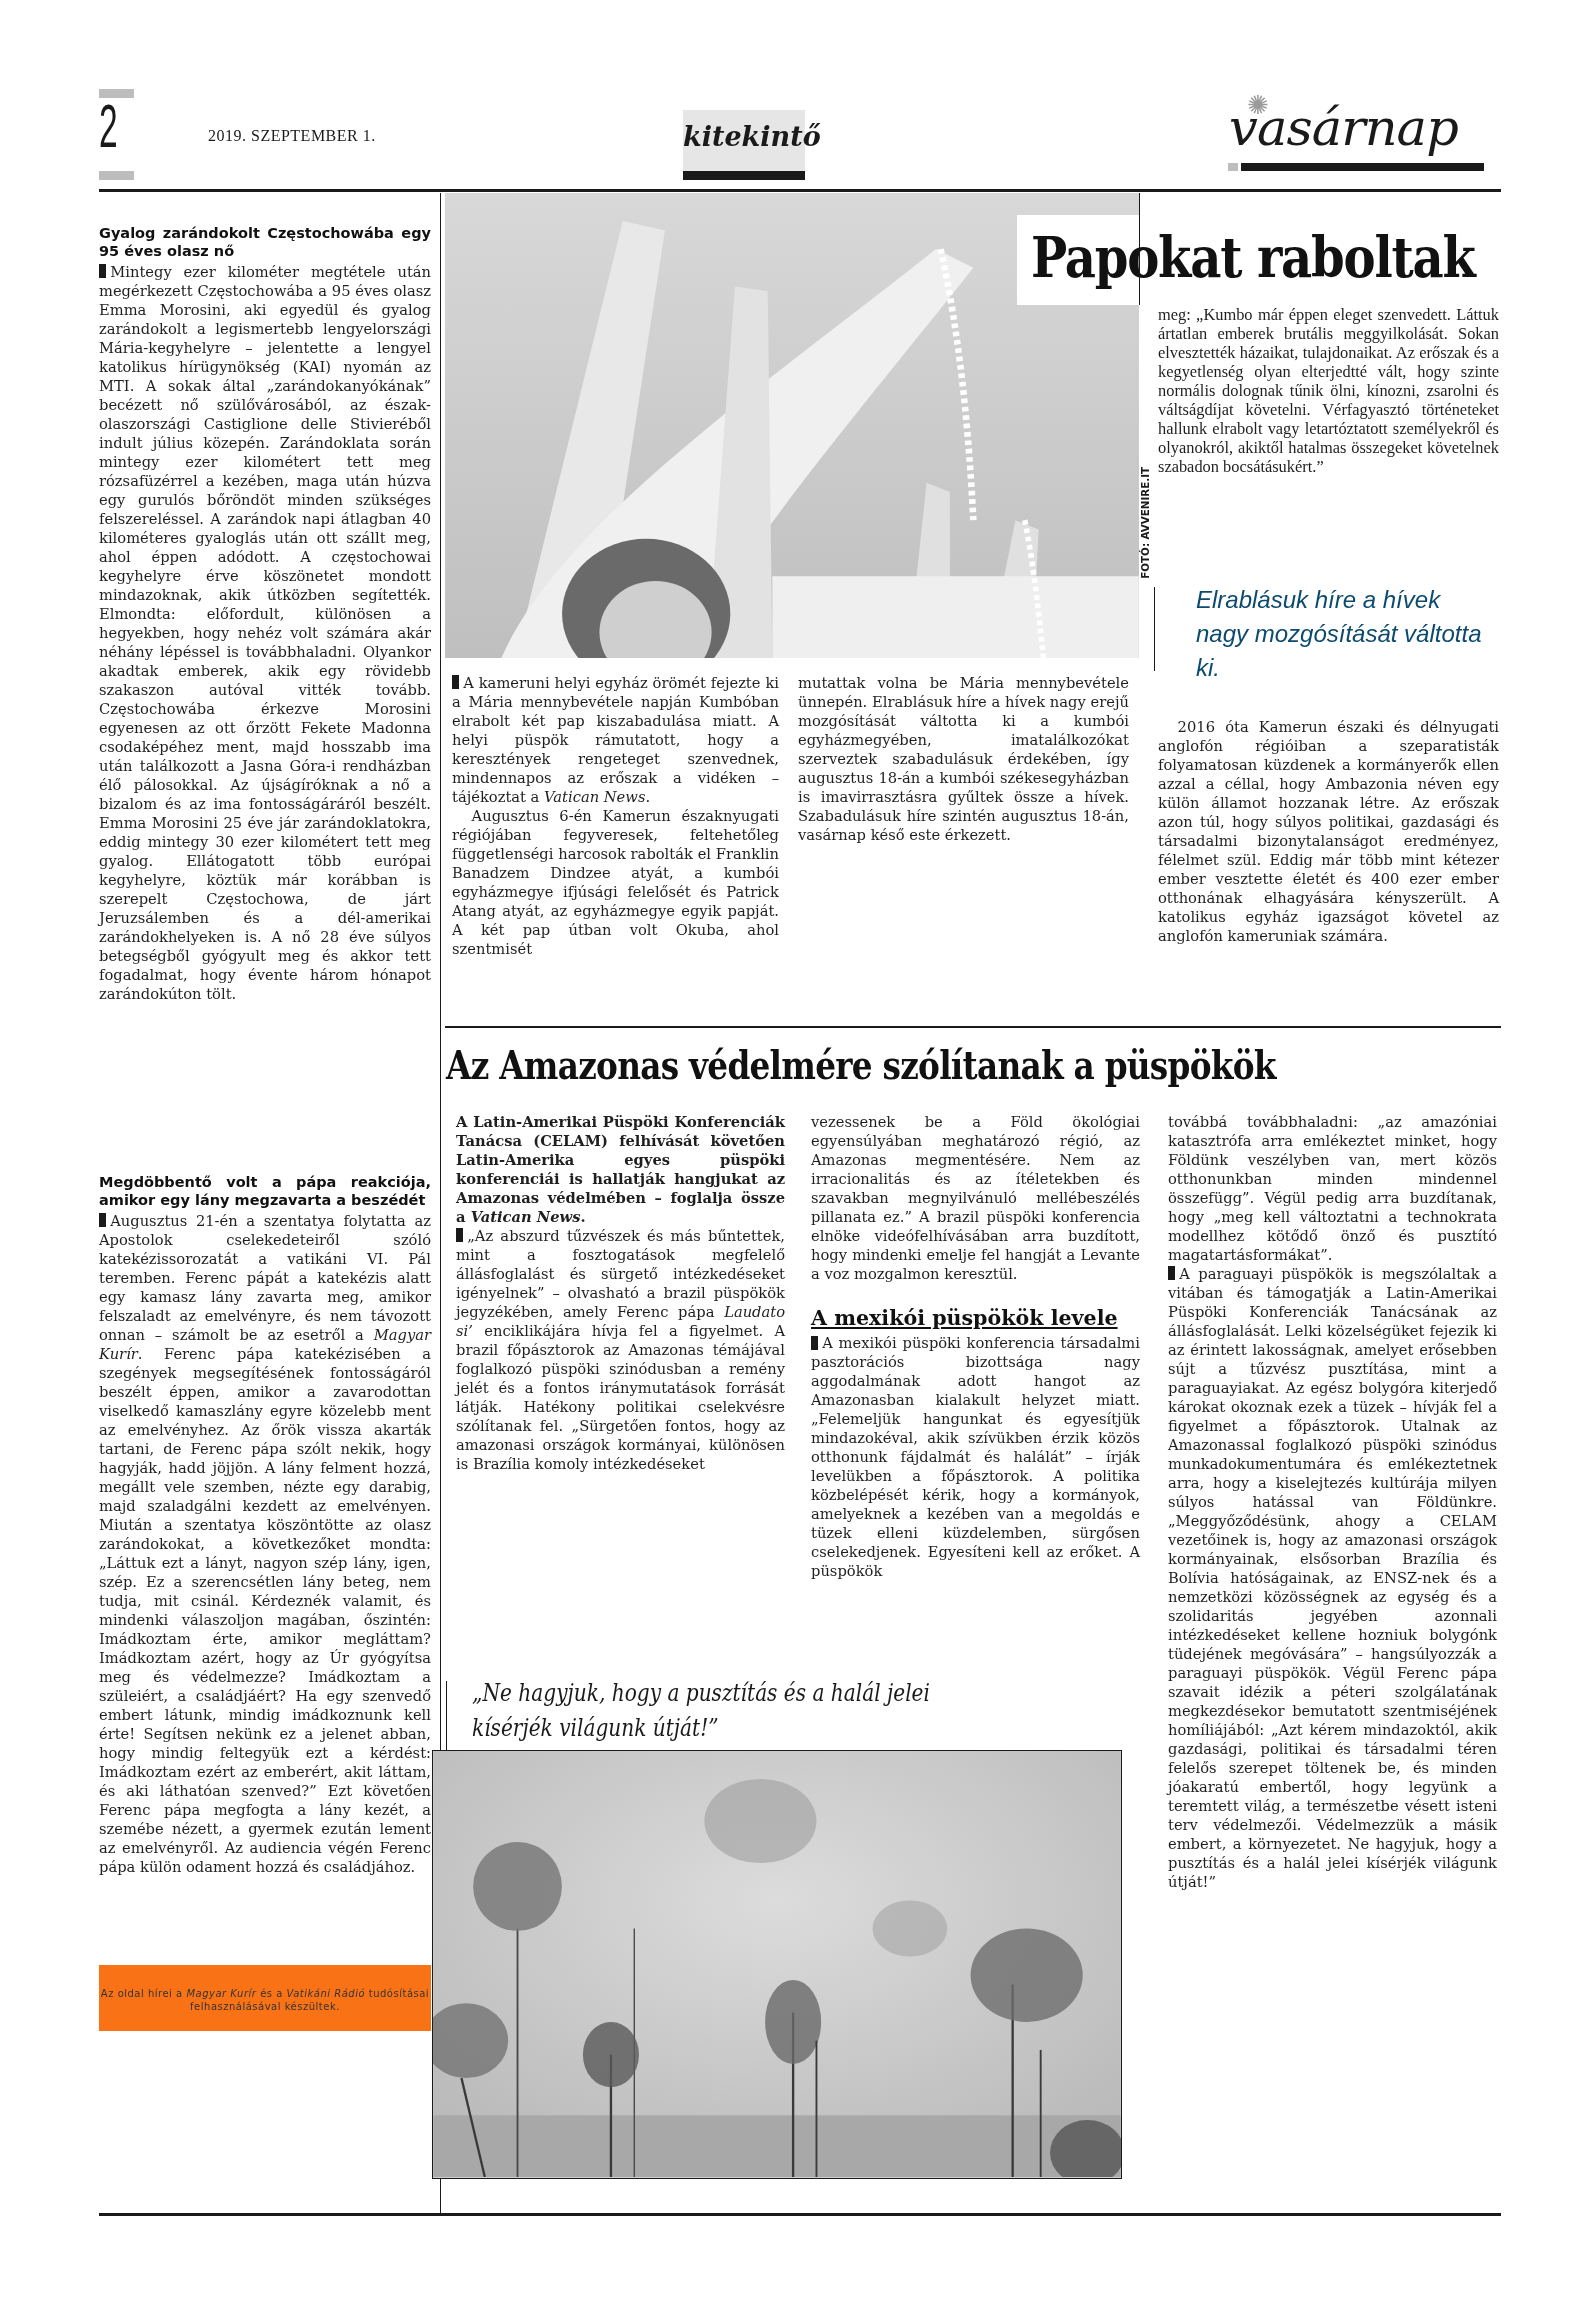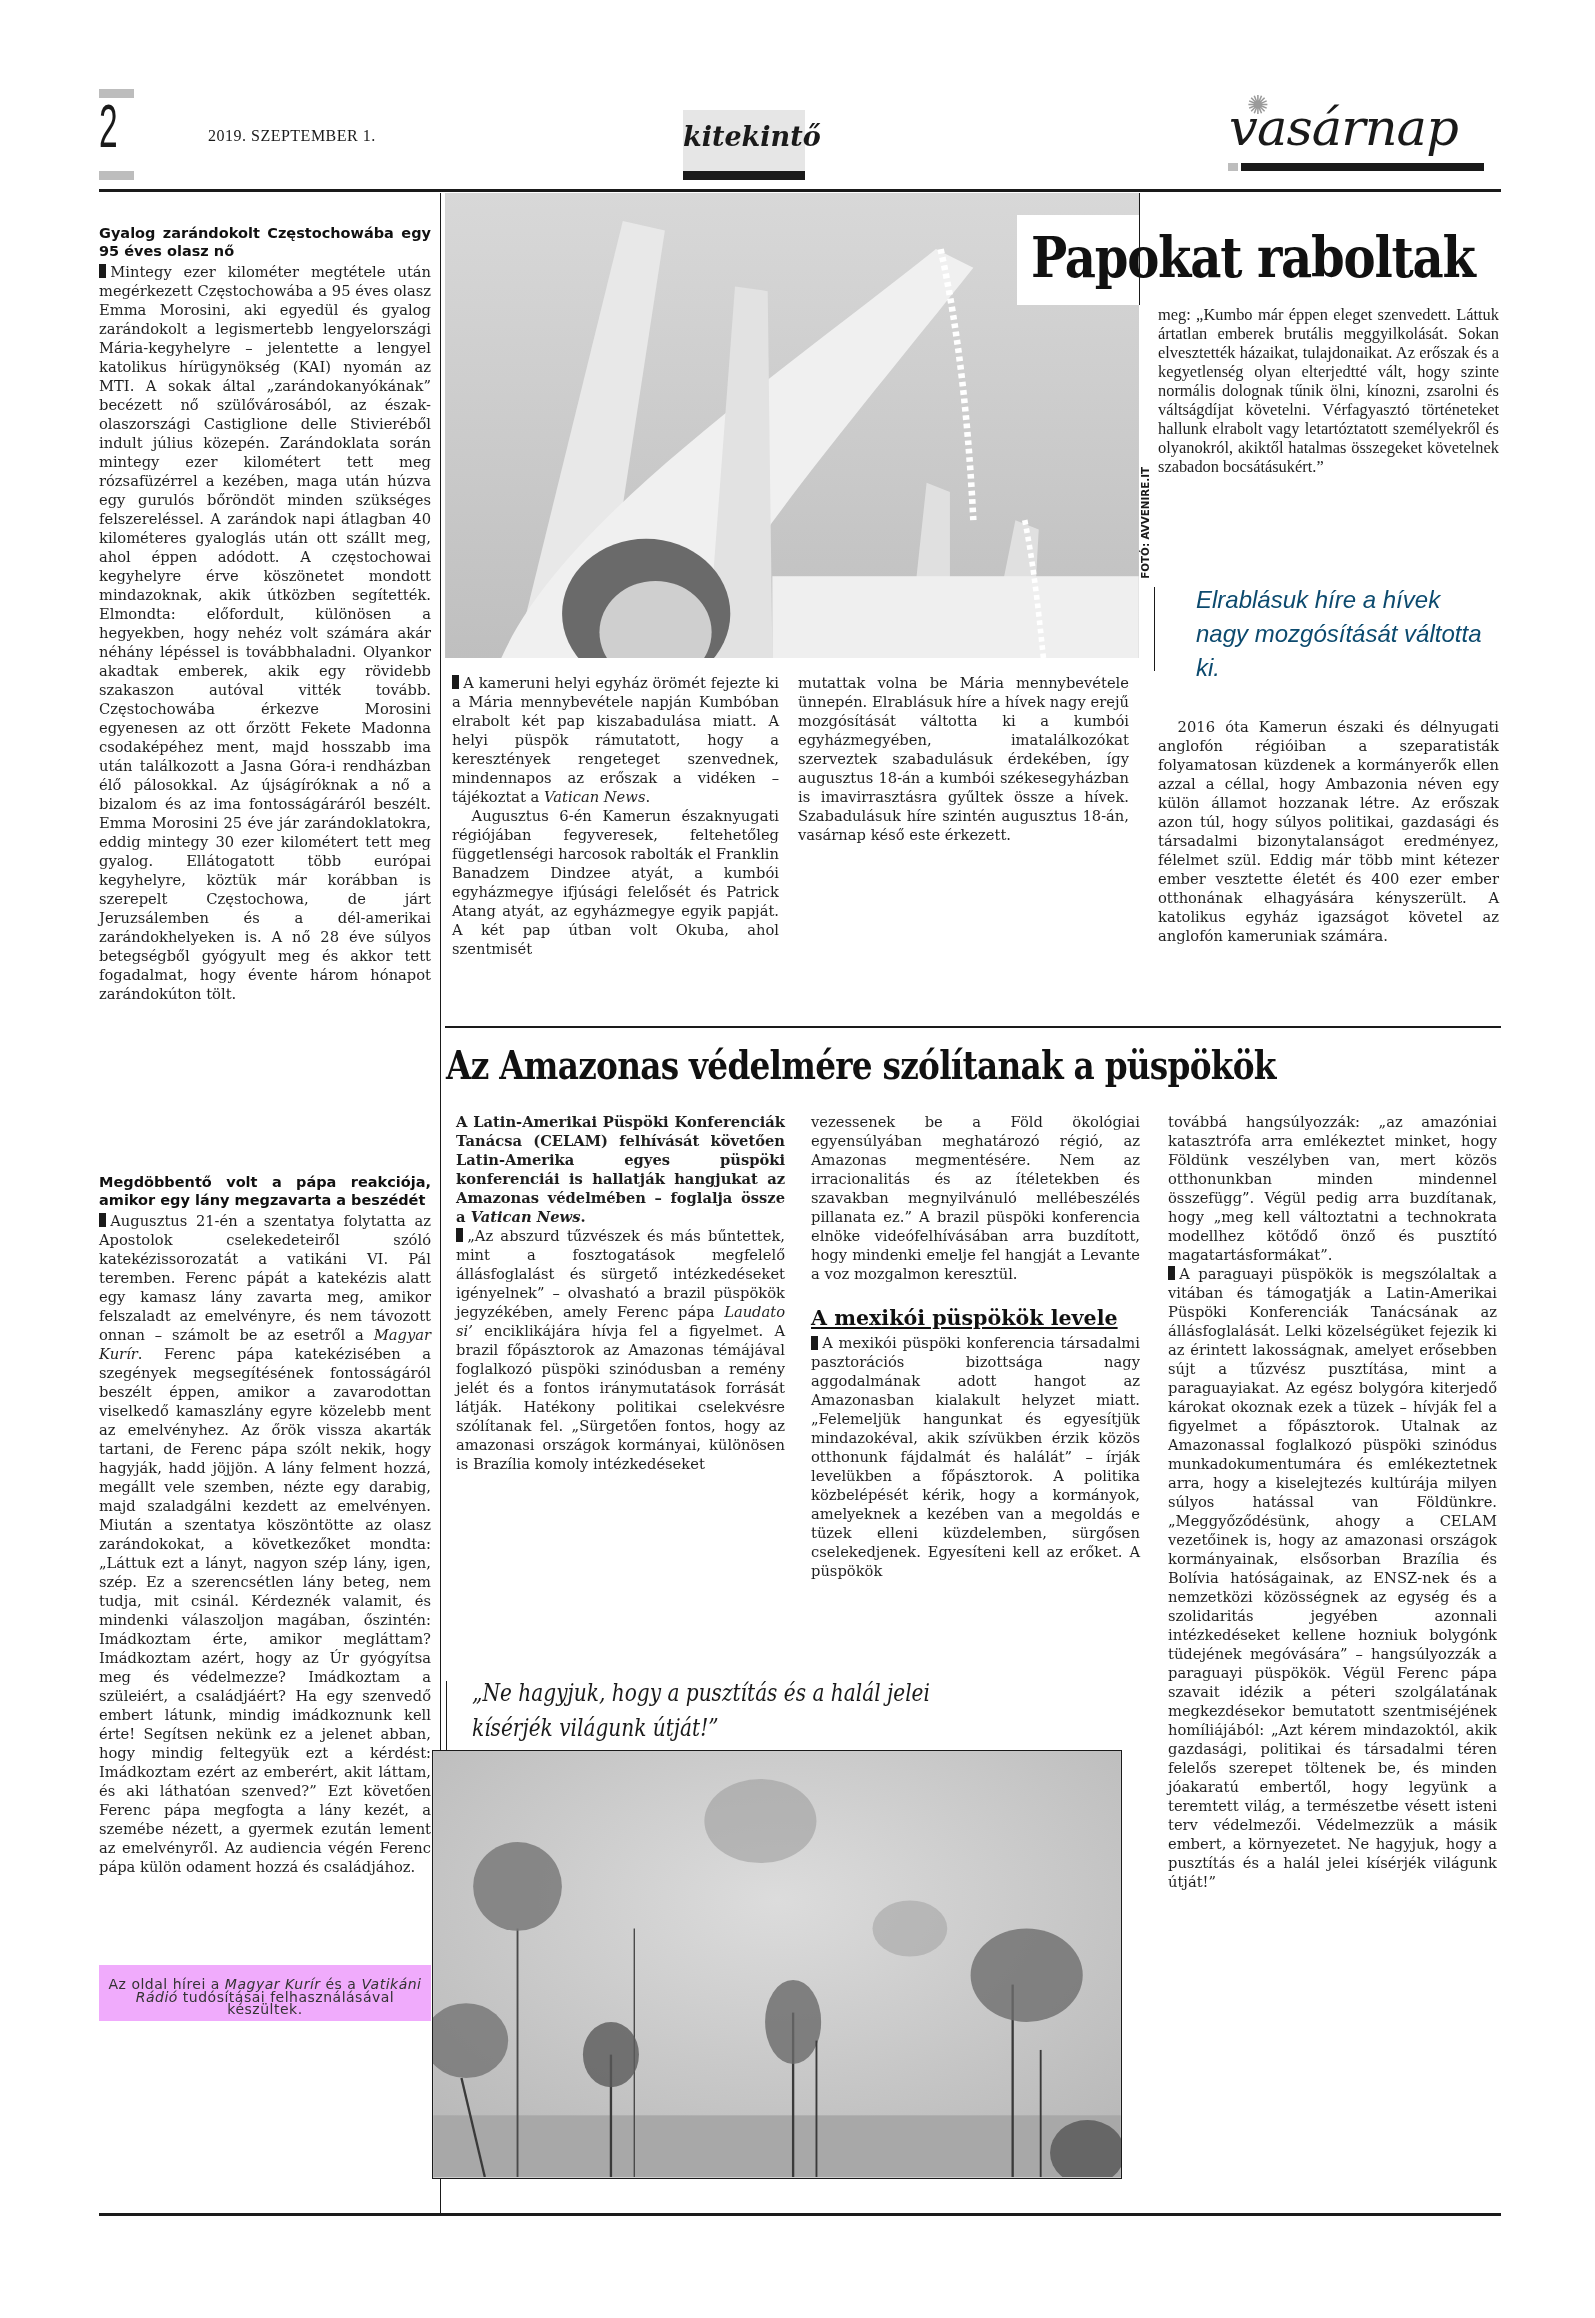--- a/index.html
+++ b/index.html
@@ -21,21 +21,21 @@
   
   .col { font-family: "DejaVu Serif", serif; font-size: 14.7px; line-height: 19px; text-align: justify; hyphens: manual; color: #1f1f1f; }
   .col p { margin: 0; text-indent: 0; }
   .col p.indent { text-indent: 19.6px; }
   .marker { display: inline-block; width: 6.5px; height: 14px; background: #1a1a1a; margin-right: 4.7px; vertical-align: -1.4px; }
   .sans-head { font-family: "DejaVu Sans", sans-serif; font-weight: bold; font-size: 14.5px; line-height: 18px; margin: 0 0 1.9px 0; color: #111; }
   .cond { font-family: "Liberation Serif", serif; font-size: 16.4px; line-height: 19px; }
   .sub-head { font-family: "DejaVu Serif", serif; font-weight: bold; font-size: 20.6px; line-height: 24px; color: #111; margin: 0; }
 
   .vrule { background: #1a1a1a; width: 1.4px; }
-  .credit-box { left: 99px; top: 1965px; width: 332px; height: 43px; background: #f0abfc; text-align: center; font-family: "DejaVu Sans", sans-serif; font-size: 14px; line-height: 12.6px; color: #333; padding-top: 13px; box-sizing: content-box; letter-spacing: 0.5px; }
+  .credit-box { left: 99px; top: 1965px; width: 332px; height: 43px; background: #f97316; text-align: center; font-family: "DejaVu Sans", sans-serif; font-size: 10px; line-height: 12.6px; color: #333; padding-top: 23px; box-sizing: content-box; letter-spacing: 0.5px; }
   .bottom-rule { left: 99px; top: 2213px; width: 1402px; height: 2.8px; background: #1a1a1a; }
 
   
   .photo { background: #cfcfcf; overflow: hidden; }
   .photo-credit { left: 1139px; top: 467px; width: 14px; height: 196px; }
   .photo-credit span { position: absolute; left: 0; top: 0; transform: rotate(-90deg) translateX(-100%); transform-origin: left top; white-space: nowrap; font-family: "DejaVu Sans", sans-serif; font-size: 10.3px; font-weight: bold; color: #1a1a1a; }
   .headline-box { left: 1017px; top: 215px; width: 486px; height: 90px; background: #ffffff; }
   .headline { left: 1031px; top: 225px; font-family: "DejaVu Serif", serif; font-weight: bold; font-size: 56px; line-height: 65px; color: #111; letter-spacing: -1.4px; transform: scaleX(0.86); transform-origin: left top; white-space: nowrap; }
   .pull1 { left: 1196px; top: 583px; width: 299px; font-family: Liberation Sans, sans-serif; font-style: italic; font-size: 24px; line-height: 34px; color: #0c4a6e; }
   .pull1-rule { left: 1154px; top: 587px; width: 1.4px; height: 84px; background: #1a1a1a; }
@@ -140,21 +140,21 @@
   <p><span class="marker"></span><span>„Az abszurd tűzvészek és más bűntettek, mint a fosztogatások megfelelő állásfoglalást és sürgető intézkedéseket igényelnek” – olvasható a brazil püspökök jegyzékében, amely Ferenc pápa </span><i>Laudato si’</i><span> enciklikájára hívja fel a figyelmet. A brazil főpásztorok az Amazonas témájával foglalkozó püspöki szinódusban a remény jelét és a fontos iránymutatások forrását látják. Hatékony politikai cselekvésre szólítanak fel. „Sürgetően fontos, hogy az amazonasi országok kormányai, különösen is Brazília komoly intézkedéseket</span></p>
 </div>
 
 <div class="abs col" style="left:811px; top:1112px; width:329px;">
   <p>vezessenek be a Föld ökológiai egyensúlyában meghatározó régió, az Amazonas megmentésére. Nem az irracionalitás és az ítéletekben és szavakban megnyilvánuló mellébeszélés pillanata ez.” A brazil püspöki konferencia elnöke videófelhívásában arra buzdított, hogy mindenki emelje fel hangját a Levante a voz mozgalmon keresztül.</p>
   <h2 class="sub-head" style="margin-top:23.4px; margin-bottom:2.8px;text-decoration:underline;">A mexikói püspökök levele</h2>
   <p><span class="marker"></span><span>A mexikói püspöki konferencia társadalmi pasztorációs bizottsága nagy aggodalmának adott hangot az Amazonasban kialakult helyzet miatt. „Felemeljük hangunkat és egyesítjük mindazokéval, akik szívükben érzik közös otthonunk fájdalmát és halálát” – írják levelükben a főpásztorok. A politika közbelépését kérik, hogy a kormányok, amelyeknek a kezében van a megoldás e tüzek elleni küzdelemben, sürgősen cselekedjenek. Egyesíteni kell az erőket. A püspökök</span></p>
 </div>
 
 <div class="abs col" style="left:1168px; top:1112px; width:329px;">
-  <p>továbbá hangsúlyozzák: „az amazóniai katasztrófa arra emlékeztet minket, hogy Földünk veszélyben van, mert közös otthonunkban minden mindennel összefügg”. Végül pedig arra buzdítanak, hogy „meg kell változtatni a technokrata modellhez kötődő önző és pusztító magatartásformákat”.</p>
+  <p>továbbá továbbhaladni: „az amazóniai katasztrófa arra emlékeztet minket, hogy Földünk veszélyben van, mert közös otthonunkban minden mindennel összefügg”. Végül pedig arra buzdítanak, hogy „meg kell változtatni a technokrata modellhez kötődő önző és pusztító magatartásformákat”.</p>
   <p><span class="marker"></span><span>A paraguayi püspökök is megszólaltak a vitában és támogatják a Latin-Amerikai Püspöki Konferenciák Tanácsának az állásfoglalását. Lelki közelségüket fejezik ki az érintett lakosságnak, amelyet erősebben sújt a tűzvész pusztítása, mint a paraguayiakat. Az egész bolygóra kiterjedő károkat okoznak ezek a tüzek – hívják fel a figyelmet a főpásztorok. Utalnak az Amazonassal foglalkozó püspöki szinódus munkadokumentumára és emlékeztetnek arra, hogy a kiselejtezés kultúrája milyen súlyos hatással van Földünkre. „Meggyőződésünk, ahogy a CELAM vezetőinek is, hogy az amazonasi országok kormányainak, elsősorban Brazília és Bolívia hatóságainak, az ENSZ-nek és a nemzetközi közösségnek az egység és a szolidaritás jegyében azonnali intézkedéseket kellene hozniuk bolygónk tüdejének megóvására” – hangsúlyozzák a paraguayi püspökök. Végül Ferenc pápa szavait idézik a péteri szolgálatának megkezdésekor bemutatott szentmiséjének homíliájából: „Azt kérem mindazoktól, akik gazdasági, politikai és társadalmi téren felelős szerepet töltenek be, és minden jóakaratú embertől, hogy legyünk a teremtett világ, a természetbe vésett isteni terv védelmezői. Védelmezzük a másik embert, a környezetet. Ne hagyjuk, hogy a pusztítás és a halál jelei kísérjék világunk útját!”</span></p>
 </div>
 
 <div class="abs pull2-rule"></div>
 <div class="abs pull2">„Ne hagyjuk, hogy a pusztítás és a halál jelei kísérjék világunk útját!”</div>
 
 <div class="abs photo" style="left:432px; top:1750px; width:690px; height:429px; border:1.4px solid #1a1a1a; box-sizing:border-box;">
   <svg width="688" height="426" viewBox="0 0 1471 912">
     <defs>
       <radialGradient id="smoke" cx="0.5" cy="0.35" r="0.8">

